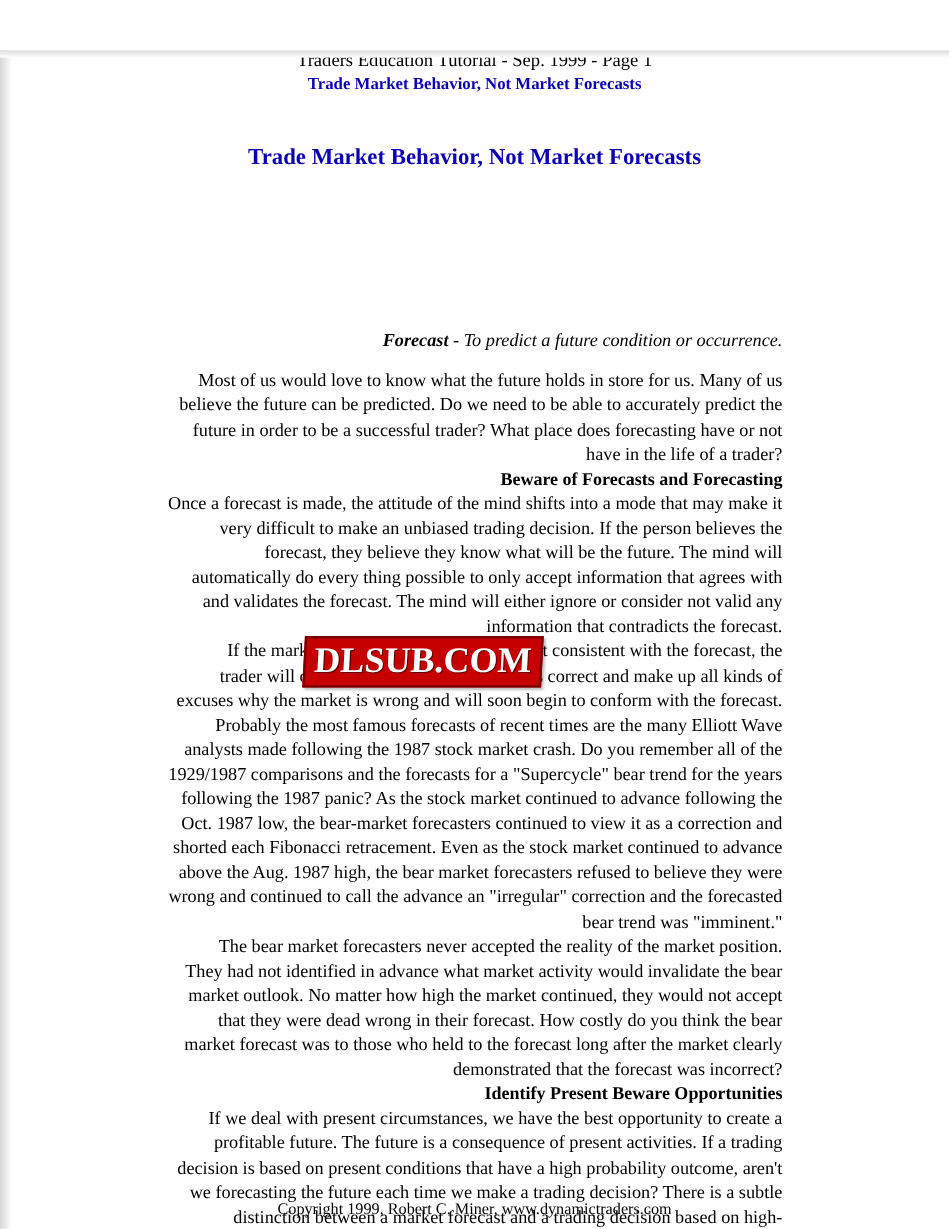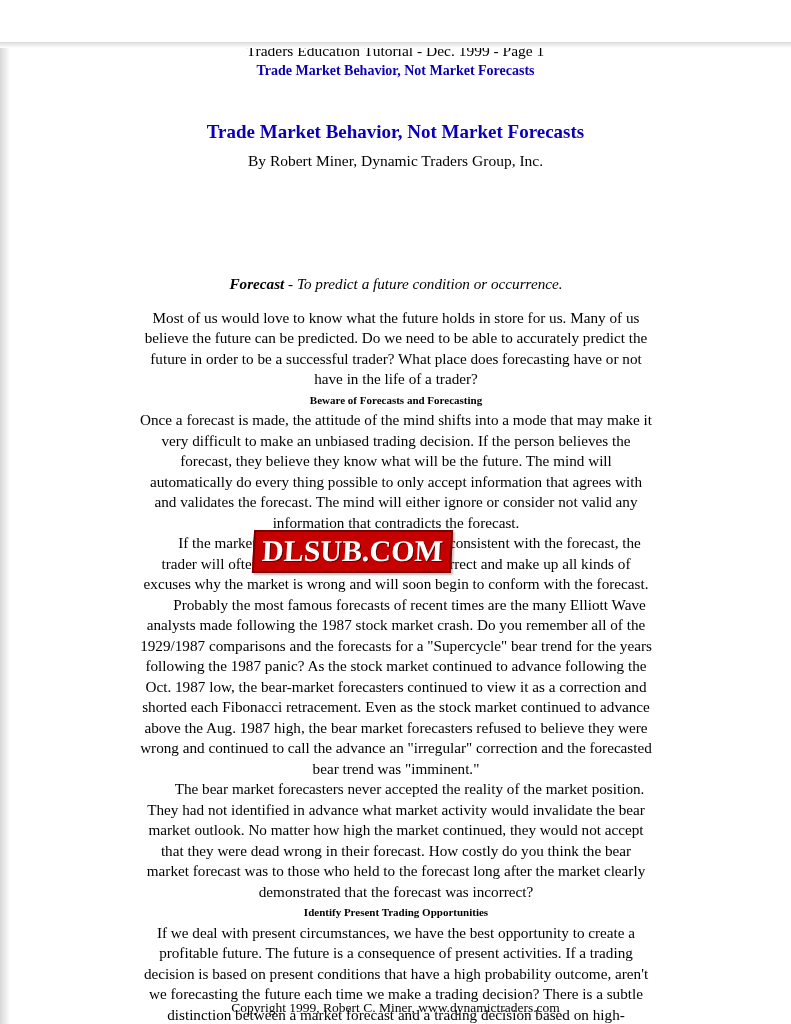--- a/index.html
+++ b/index.html
@@ -65,39 +65,39 @@
   .body-col {
     position: absolute;
     left: 140px;
     top: 232px;
     width: 512px;
   }
   p {
     margin: 0 0 0 0;
     font-size: 15.2px;
     line-height: 20.5px;
-    text-align: center;
+    text-align: right;
   }
   .def {
     margin-bottom: 13px;
   }
   .def b {
     font-style: italic;
     font-weight: bold;
   }
   .def i {
     font-style: italic;
   }
   .para {
   }
   .indent {
     text-indent: 27px;
   }
   .sub-head {
-    font-size: 11px;
+    font-size: 15px;
     font-weight: bold;
     line-height: 20.5px;
     margin-bottom: 0px;
   }
   .tight {
     margin-bottom: 0;
   }
   .footer {
     position: absolute;
     left: 0;
@@ -145,44 +145,43 @@
 </head>
 <body>
 
 <div class="page">
 
   <div class="edge-shadow-left"></div>
   <div class="edge-shadow-top"></div>
 
 
   <div class="hdr">
-    <div class="hdr-line1">Traders Education Tutorial - Dec. 1999 - Page 1</div>
+    <div class="hdr-line1">Traders Education Tutorial - Sep. 1999 - Page 1</div>
     <div class="hdr-line2">Trade Market Behavior, Not Market Forecasts</div>
   </div>
 
   <div class="doc-title">Trade Market Behavior, Not Market Forecasts</div>
-  <div class="doc-byline">By Robert Miner, Dynamic Traders Group, Inc.</div>
 
   <div class="body-col">
 
     <p class="def"><b>Forecast</b><i> - To predict a future condition or occurrence.</i></p>
 
     <p class="para">Most of us would love to know what the future holds in store for us. Many of us believe the future can be predicted. Do we need to be able to accurately predict the future in order to be a successful trader? What place does forecasting have or not have in the life of a trader?</p>
 
     <p class="sub-head">Beware of Forecasts and Forecasting</p>
 
     <p class="tight">Once a forecast is made, the attitude of the mind shifts into a mode that may make it very difficult to make an unbiased trading decision. If the person believes the forecast, they believe they know what will be the future. The mind will automatically do every thing possible to only accept information that agrees with and validates the forecast. The mind will either ignore or consider not valid any information that contradicts the forecast.</p>
 
     <p class="indent tight">If the market unfolds in a manner that is not consistent with the forecast, the trader will often maintain that the forecast is correct and make up all kinds of excuses why the market is wrong and will soon begin to conform with the forecast.</p>
 
     <p class="indent tight">Probably the most famous forecasts of recent times are the many Elliott Wave analysts made following the 1987 stock market crash. Do you remember all of the 1929/1987 comparisons and the forecasts for a "Supercycle" bear trend for the years following the 1987 panic? As the stock market continued to advance following the Oct. 1987 low, the bear-market forecasters continued to view it as a correction and shorted each Fibonacci retracement. Even as the stock market continued to advance above the Aug. 1987 high, the bear market forecasters refused to believe they were wrong and continued to call the advance an "irregular" correction and the forecasted bear trend was "imminent."</p>
 
     <p class="indent">The bear market forecasters never accepted the reality of the market position. They had not identified in advance what market activity would invalidate the bear market outlook. No matter how high the market continued, they would not accept that they were dead wrong in their forecast. How costly do you think the bear market forecast was to those who held to the forecast long after the market clearly demonstrated that the forecast was incorrect?</p>
 
-    <p class="sub-head">Identify Present Trading Opportunities</p>
+    <p class="sub-head">Identify Present Beware Opportunities</p>
 
     <p class="tight">If we deal with present circumstances, we have the best opportunity to create a profitable future. The future is a consequence of present activities. If a trading decision is based on present conditions that have a high probability outcome, aren't we forecasting the future each time we make a trading decision? There is a subtle distinction between a market forecast and a trading decision based on high-probability outcome.</p>
 
   </div>
 
   <div class="wm-mid">
     <span>DLSUB.COM</span>
   </div>
 
   <div class="footer">Copyright 1999, Robert C. Miner, www.dynamictraders.com</div>

